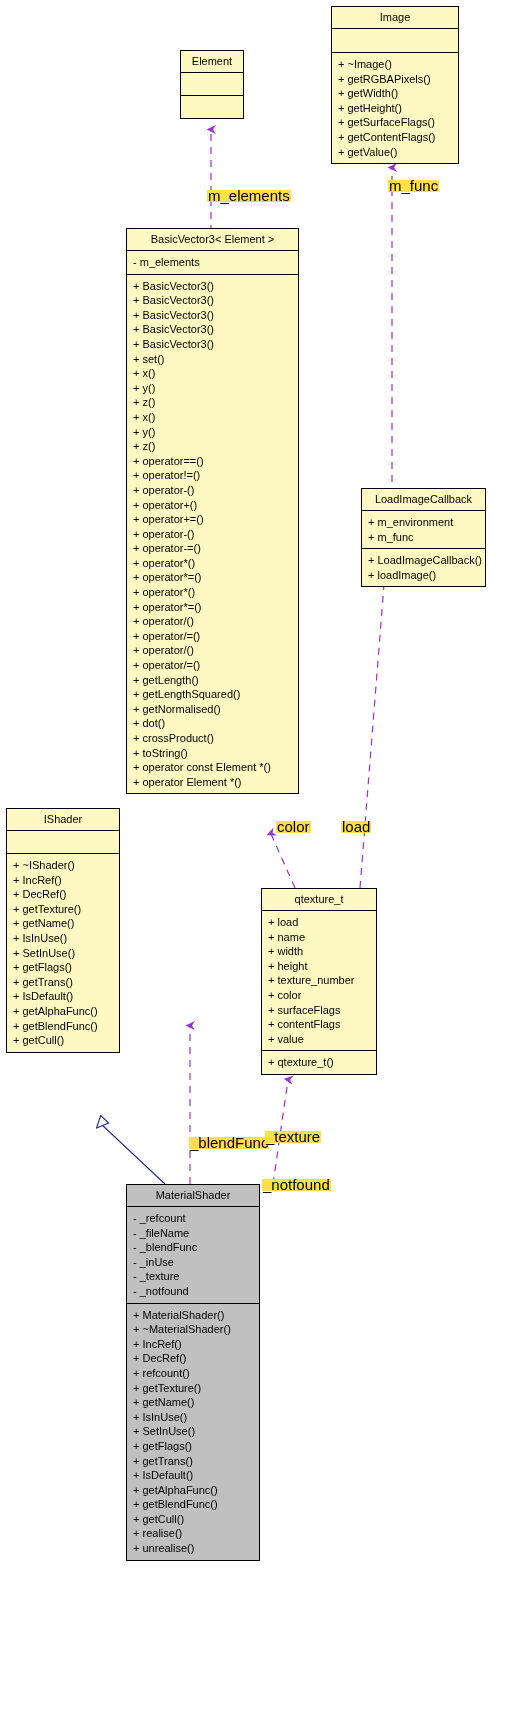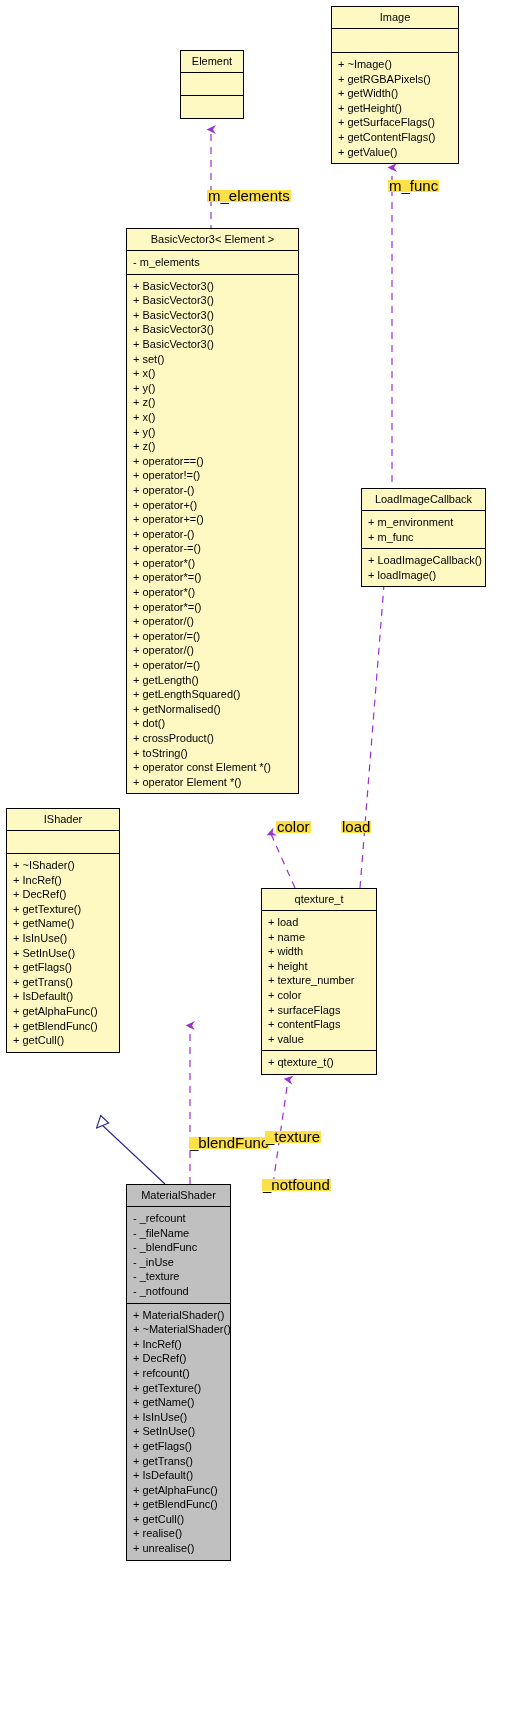--- a/index.html
+++ b/index.html
@@ -226,21 +226,21 @@
       <div class="cls-row">+ surfaceFlags</div>
       <div class="cls-row">+ contentFlags</div>
       <div class="cls-row">+ value</div>
     </div>
     <div class="cls-sep"></div>
     <div class="cls-compartment">
       <div class="cls-row">+ qtexture_t()</div>
     </div>
   </div>
 
-  <div class="uml-class filled" style="left:126px; top:1184px; width:105px;">
+  <div class="uml-class filled" style="left:126px; top:1184px; width:134px;">
     <div class="cls-title">MaterialShader</div>
     <div class="cls-sep"></div>
     <div class="cls-compartment">
       <div class="cls-row">- _refcount</div>
       <div class="cls-row">- _fileName</div>
       <div class="cls-row">- _blendFunc</div>
       <div class="cls-row">- _inUse</div>
       <div class="cls-row">- _texture</div>
       <div class="cls-row">- _notfound</div>
     </div>

